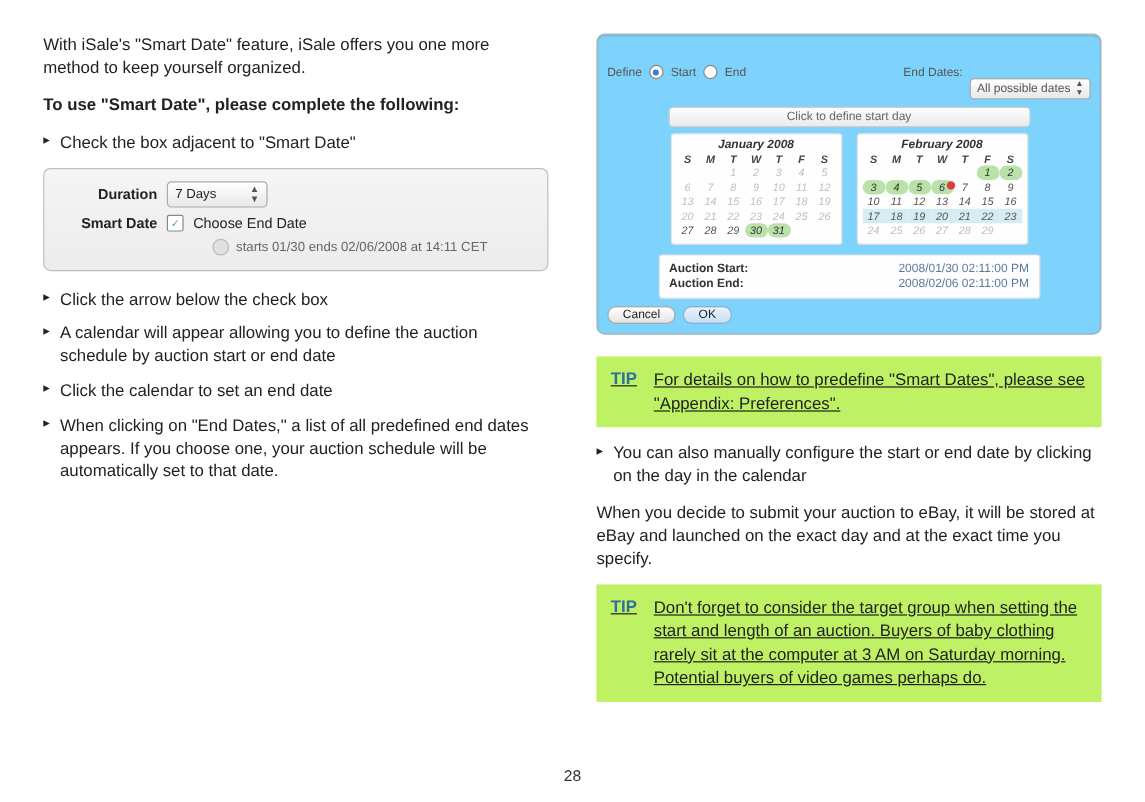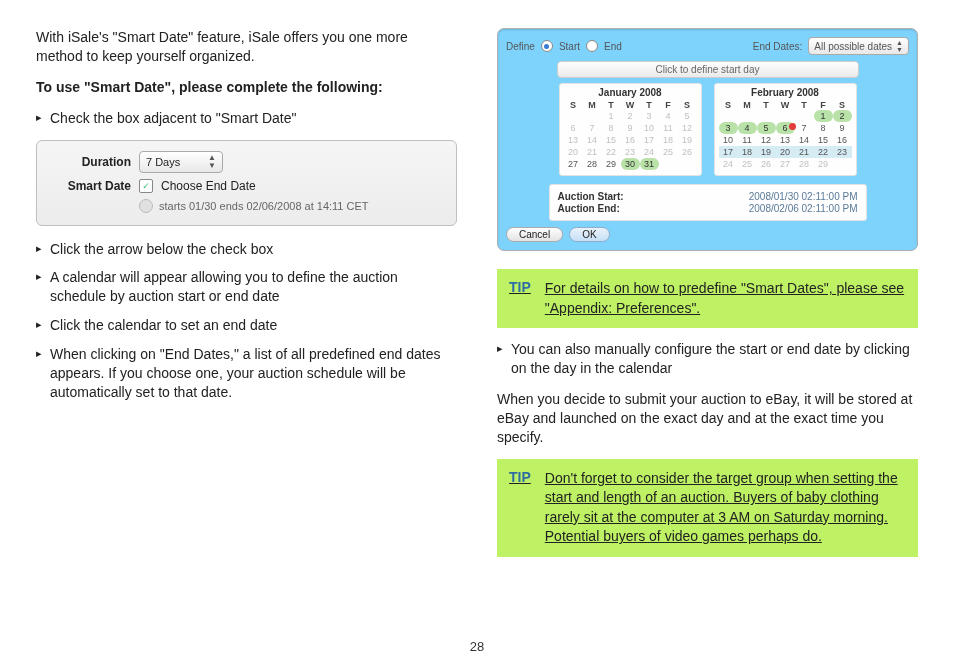--- a/index.html
+++ b/index.html
@@ -38,50 +38,50 @@
   .sd-row { display:flex; align-items:center; gap:8px; margin-bottom:6px;}
   .sd-label { font-weight:600; width:82px; text-align:right; }
   .sd-select {
     display:inline-flex; align-items:center; gap:6px;
     border:1px solid #aaa; border-radius:4px;
     background: linear-gradient(#fff,#e8e8e8);
     padding:2px 6px; font-size:11px; min-width:70px; justify-content:space-between;
   }
   .sd-select .arrows { font-size:8px; line-height:8px; color:#555; display:flex; flex-direction:column;}
   .sd-check { width:12px; height:12px; border:1px solid #888; border-radius:2px; background:#fff; display:inline-flex; align-items:center; justify-content:center; font-size:9px; color:#3b7; }
-  .sd-sub { margin-left:90px; font-size:11px; color:#666; display:flex; align-items:center; gap:6px;}
+  .sd-sub { margin-left:90px; font-size:11px; color:#666; display:flex; align-items:center; gap:6px;justify-content:center;}
   .sd-circle { width:12px; height:12px; border-radius:50%; background:#e0e0e0; border:1px solid #bbb; display:inline-block;}
 
   
   .cal-dialog {
     border:1px solid #b0b0b0; border-radius:7px;
     background:#7dd3fc;
     padding:8px;
     font-size:10px;
     color:#555;
     margin-bottom:18px;
     box-shadow: 0 1px 2px rgba(0,0,0,.15) inset;
   }
   .cal-topbar { display:flex; align-items:center; justify-content:space-between; gap:6px; margin-bottom:6px; font-size:10px;}
   .cal-topbar .left { display:flex; align-items:center; gap:6px;}
   .radio { width:10px; height:10px; border:1px solid #888; border-radius:50%; background:#fff; display:inline-flex; align-items:center; justify-content:center;}
   .radio.sel::after { content:""; width:5px; height:5px; border-radius:50%; background:#3a7bd5;}
   .cal-select {
     display:inline-flex; align-items:center; gap:4px;
     border:1px solid #aaa; border-radius:4px;
     background: linear-gradient(#fff,#e8e8e8);
-    padding:1px 5px; font-size:10px;
+    padding:1px 5px; font-size:10px;margin-top:28px;
   }
   .click-bar {
     text-align:center; font-size:10px; color:#666;
     background:linear-gradient(#fefefe,#eaeaea);
     border:1px solid #ccc; border-radius:4px;
     padding:2px 0; margin:0 auto 5px auto; width: 300px;
   }
-  .cal-months { display:flex; gap:12px; justify-content:center; align-items:flex-start; }
+  .cal-months { display:flex; gap:12px; justify-content:center; align-items:flex-start;font-style:italic; }
   .month { background:#fefefe; border:1px solid #e2e2e2; border-radius:3px; padding:3px 4px 5px 4px;}
   .month-title { text-align:center; font-weight:600; font-size:10px; margin-bottom:2px; color:#333;}
   table.mini { border-collapse:collapse; font-size:9px; color:#999; }
   table.mini th { font-weight:600; color:#444; padding:0 2px; font-size:9px; width:15px;}
   table.mini td { text-align:center; padding:1px 2px; width:15px;}
   td.past { color:#c0c0c0; }
   td.avail { color:#555; }
   td.hl { background:#b8e2a8; border-radius:6px; color:#333;}
   td.hlred { position:relative; color:#333;}
   td.hlred::after { content:""; position:absolute; right:-1px; top:1px; width:7px; height:7px; border-radius:50%; background:#e33b3b;}

